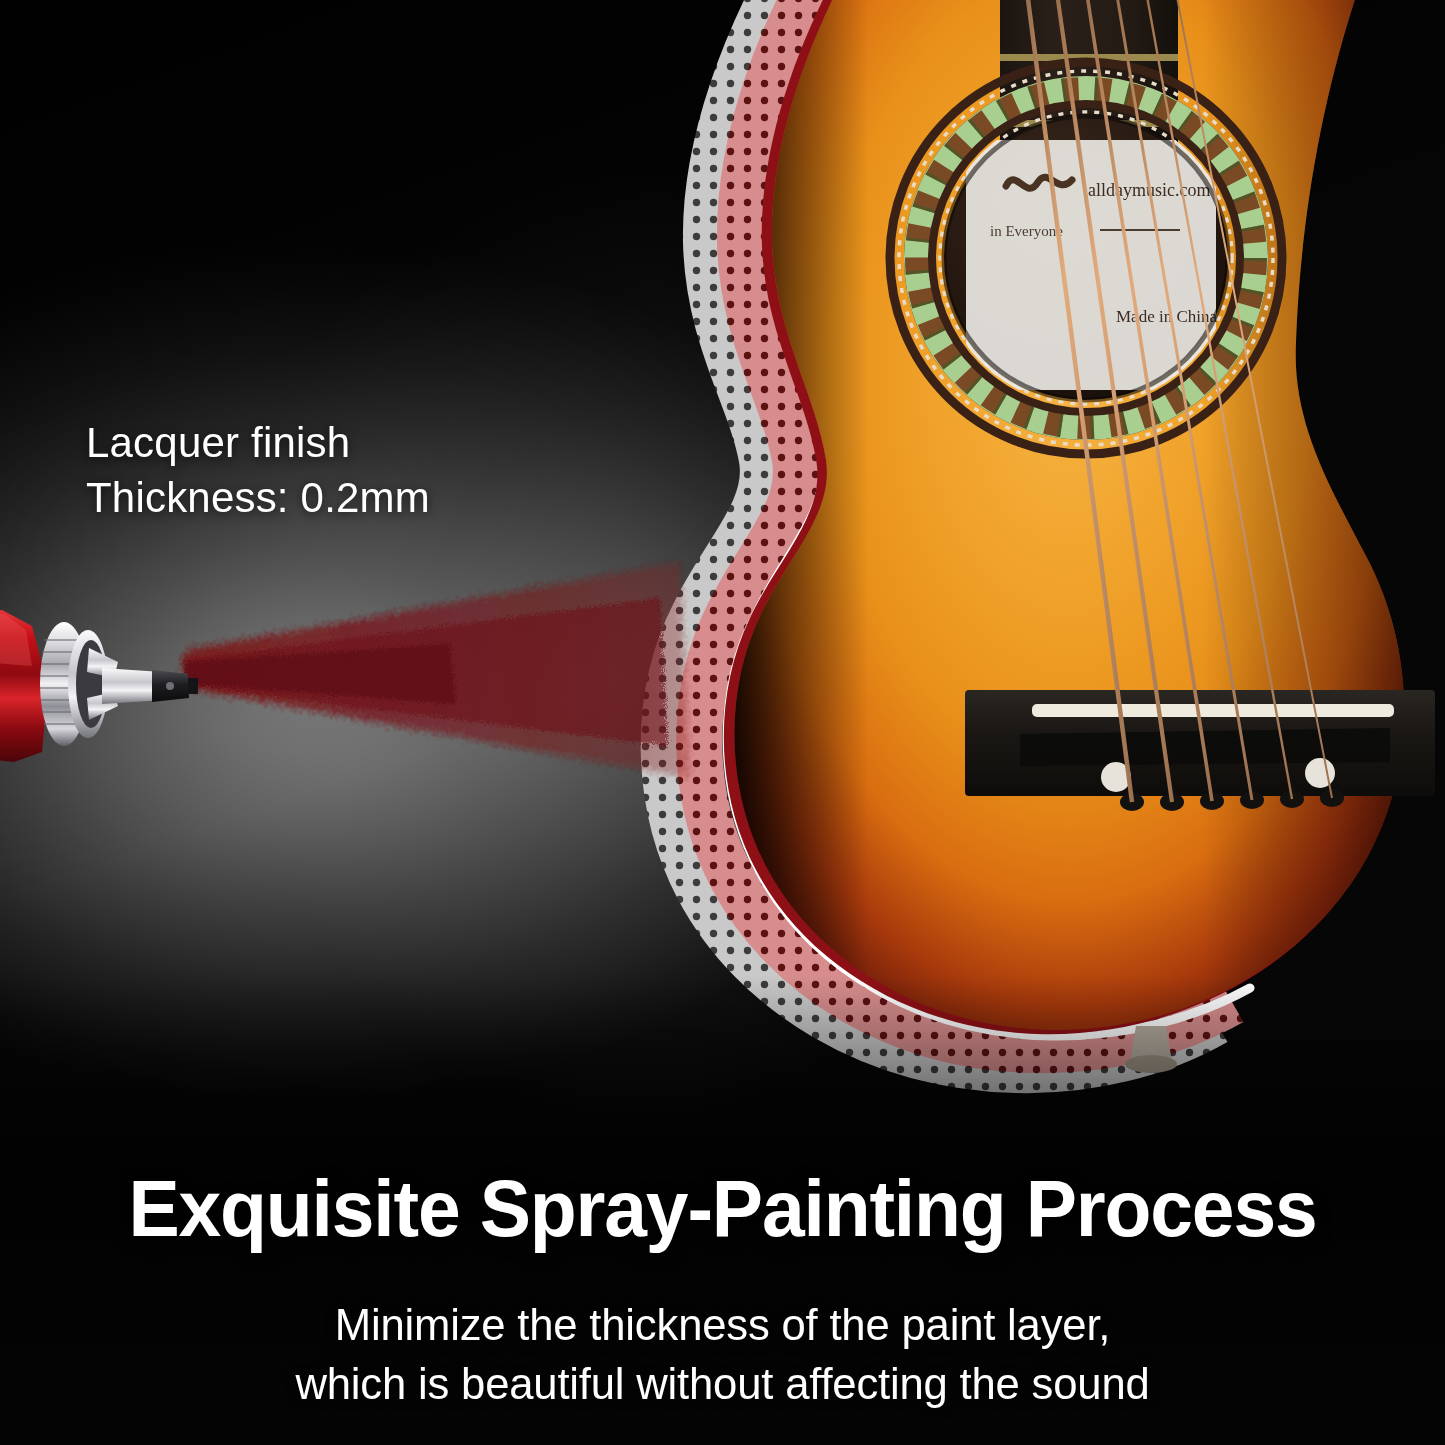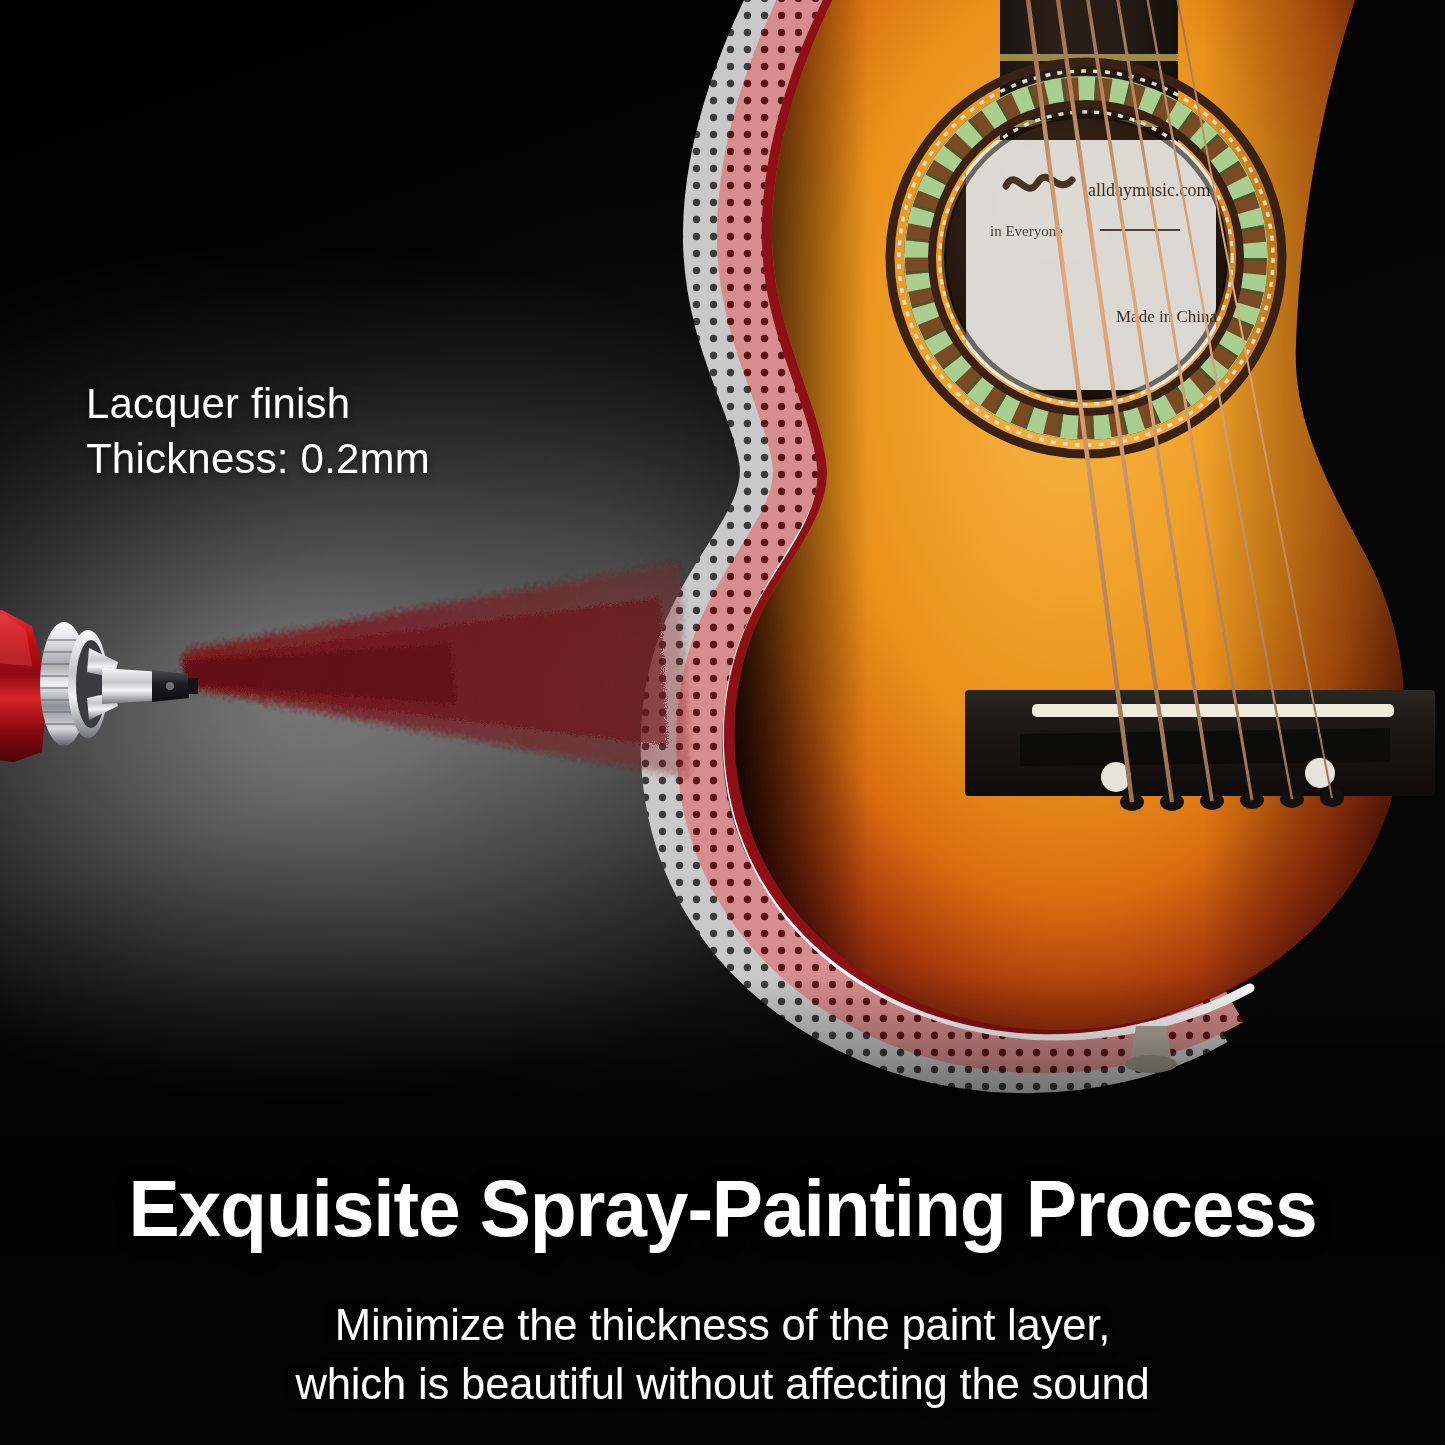--- a/index.html
+++ b/index.html
@@ -28,21 +28,21 @@
   .bg-vig-b{
     position:absolute;left:0;right:0;bottom:0;height:470px;
     background:linear-gradient(to bottom, rgba(0,0,0,0) 0%, rgba(0,0,0,.72) 42%, #050505 100%);
   }
 
   
   #guitar-wrap{position:absolute;left:620px;top:-10px;width:830px;height:1160px;}
 
   
   .anno{
-    position:absolute;left:86px;top:377px;
+    position:absolute;left:86px;top:416px;
     color:#fff;font-size:42px;line-height:1.30;font-weight:400;
     letter-spacing:.2px;text-shadow:0 2px 10px rgba(0,0,0,.65);
     white-space:pre-line;
   }
   .headline{
     position:absolute;left:0;right:0;top:1163px;text-align:center;
     color:#fff;font-size:80px;font-weight:700;letter-spacing:-1.2px;
     transform:scaleX(.96);
     text-shadow:0 3px 16px rgba(0,0,0,.75);
   }

